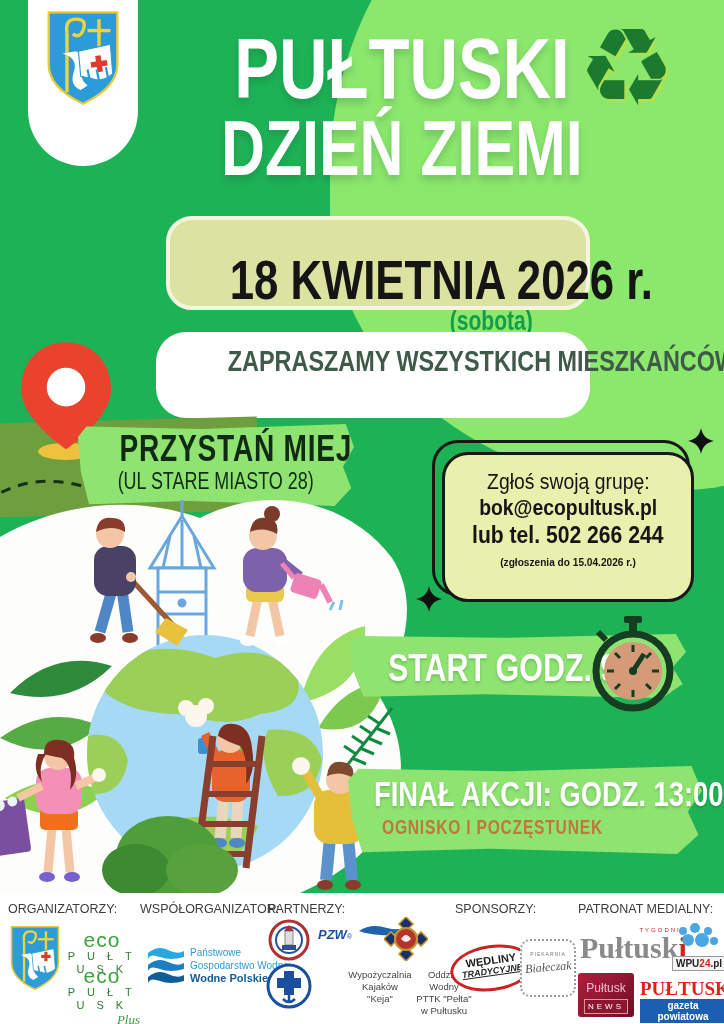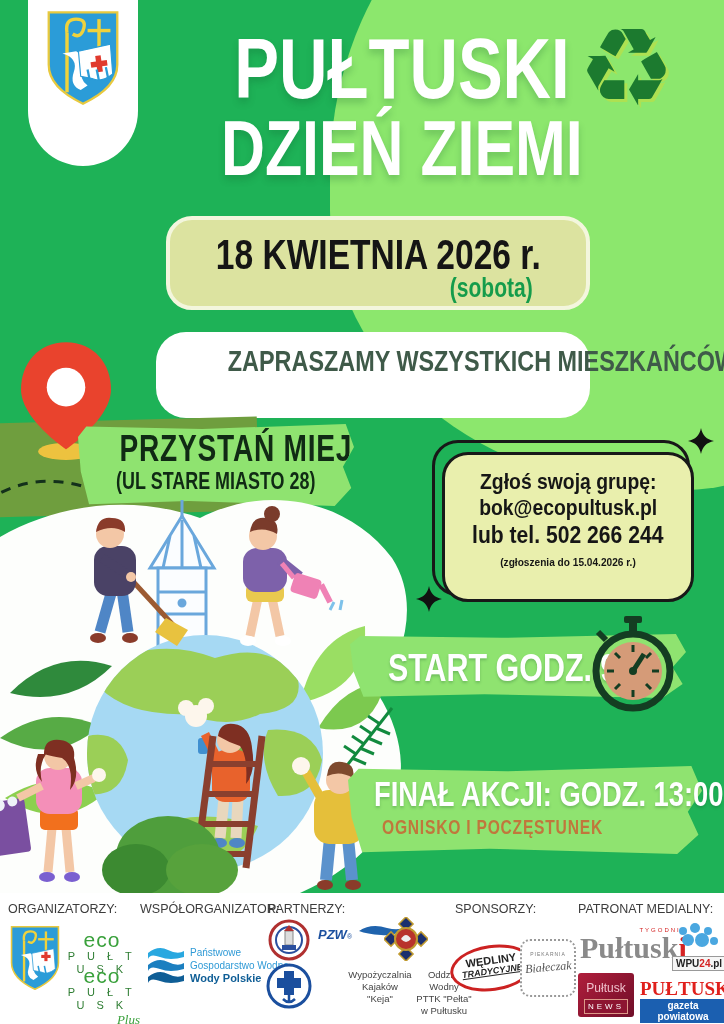--- a/index.html
+++ b/index.html
@@ -18,40 +18,40 @@
   
   .title{left:142px;top:26px;width:520px;text-align:center;color:#fff;font-weight:bold;
     text-shadow:0 5px 8px rgba(15,80,40,.22);line-height:.98;}
   .title .l1{font-size:86px;}
   .title .l2{font-size:78px;}
   .recycle{left:578px;top:14px;font-size:108px;color:#1c7a2f;line-height:1;
     text-shadow:3px 3px 0 rgba(200,220,60,.55);}
   
   .date-banner{left:166px;top:216px;width:424px;height:94px;background:#dce3a0;
     border:4px solid #f3f6dd;border-radius:26px;box-sizing:border-box;text-align:center;}
-  .date-banner .d1{margin-top:10px;font-size:43px;font-weight:bold;color:#151515;}
+  .date-banner .d1{margin-top:27px;font-size:56px;font-weight:bold;color:#151515;}
   .date-banner .d2{margin-top:-6px;margin-right:42px;text-align:right;font-size:27px;font-weight:bold;color:#159c4b;}
   
   .invite{left:156px;top:332px;width:434px;height:86px;background:#fff;border-radius:30px;
     text-align:center;color:#3f5a49;}
   .invite .i1{margin-top:12px;font-size:30px;font-weight:bold;}
   .invite .i2{margin-top:2px;font-size:26px;}
   
   .map-tile{left:-10px;top:420px;width:268px;height:94px;background:#6f9e3e;transform:rotate(-1.5deg);}
   
   .brush{background:#8fe370;}
   .rag{clip-path:polygon(0% 16%,3% 3%,45% 6%,97% 0%,100% 28%,96% 52%,99% 78%,93% 100%,40% 94%,4% 98%,1% 58%);}
   .loc-brush{left:78px;top:424px;width:276px;height:82px;text-align:center;}
   .loc-name{margin-top:4px;font-size:36px;font-weight:bold;color:#102a14;letter-spacing:1px;}
-  .loc-addr{margin-top:-2px;font-size:23px;font-weight:bold;color:#102a14;}
+  .loc-addr{margin-top:-2px;font-size:23px;font-weight:normal;color:#102a14;}
   
   .signup-outline{left:432px;top:440px;width:252px;height:150px;border:3px solid #181818;border-radius:26px;}
   .signup-fill{left:442px;top:452px;width:252px;height:150px;background:#e9efad;border:3px solid #181818;
     border-radius:26px;box-sizing:border-box;text-align:center;color:#161616;}
-  .signup-fill .s1{margin-top:14px;font-size:22px;font-weight:bold;}
+  .signup-fill .s1{margin-top:14px;font-size:22px;font-weight:normal;}
   .signup-fill .s2{font-size:22px;font-weight:bold;}
   .signup-fill .s3{font-size:24px;font-weight:bold;}
   .signup-fill .s4{margin-top:7px;font-size:11.5px;font-weight:bold;}
   .sparkle{width:26px;height:26px;}
   
   .start-brush{left:350px;top:634px;width:336px;height:64px;}
   .start-text{left:388px;top:646px;font-size:39px;font-weight:bold;color:#fff;text-shadow:0 2px 3px rgba(20,80,40,.25);}
   .final-brush{left:348px;top:766px;width:354px;height:88px;}
   .final-text{left:374px;top:774px;font-size:35px;font-weight:bold;color:#fff;text-shadow:0 2px 3px rgba(20,80,40,.25);}
   .final-note{left:382px;top:816px;font-size:20px;font-weight:bold;color:#c0773c;letter-spacing:1px;}
@@ -356,21 +356,21 @@
     </div>
 
     <svg style="position:absolute;left:146px;top:50px" width="40" height="42" viewBox="0 0 40 42">
       <path d="M2 10 Q 12 2 22 7 T 38 8 L 38 14 Q 24 18 14 14 T 2 16 Z" fill="#29a8e0"></path>
       <path d="M2 22 Q 12 14 22 19 T 38 20 L 38 26 Q 24 30 14 26 T 2 28 Z" fill="#1b7fc0"></path>
       <path d="M2 34 Q 12 26 22 31 T 38 32 L 38 38 Q 24 42 14 38 T 2 40 Z" fill="#0f5e96"></path>
     </svg>
     <div style="position:absolute;left:190px;top:54px">
       <div class="wody-text">Państwowe</div>
       <div class="wody-text">Gospodarstwo Wodne</div>
-      <div class="wody-bold">Wody Polskie</div>
+      <div class="wody-bold">Wodne Polskie</div>
     </div>
 
     <svg style="position:absolute;left:268px;top:26px" width="42" height="42" viewBox="0 0 42 42">
       <circle cx="21" cy="21" r="19" fill="#fff" stroke="#b03030" stroke-width="3"></circle>
       <circle cx="21" cy="21" r="13" fill="none" stroke="#2b4f9e" stroke-width="2"></circle>
       <rect x="17" y="12" width="8" height="14" fill="#ddd" stroke="#888" stroke-width="1"></rect>
       <polygon points="16,12 21,6 26,12" fill="#b03030"></polygon>
       <rect x="14" y="26" width="14" height="5" fill="#2b4f9e"></rect>
     </svg>
     <div style="position:absolute;left:318px;top:30px">

